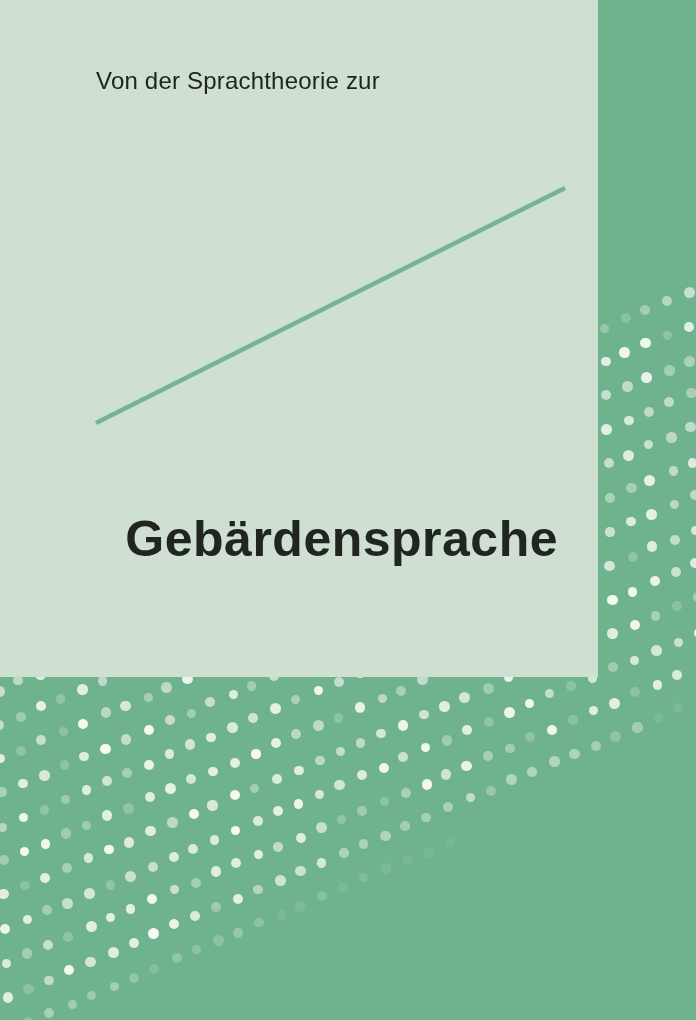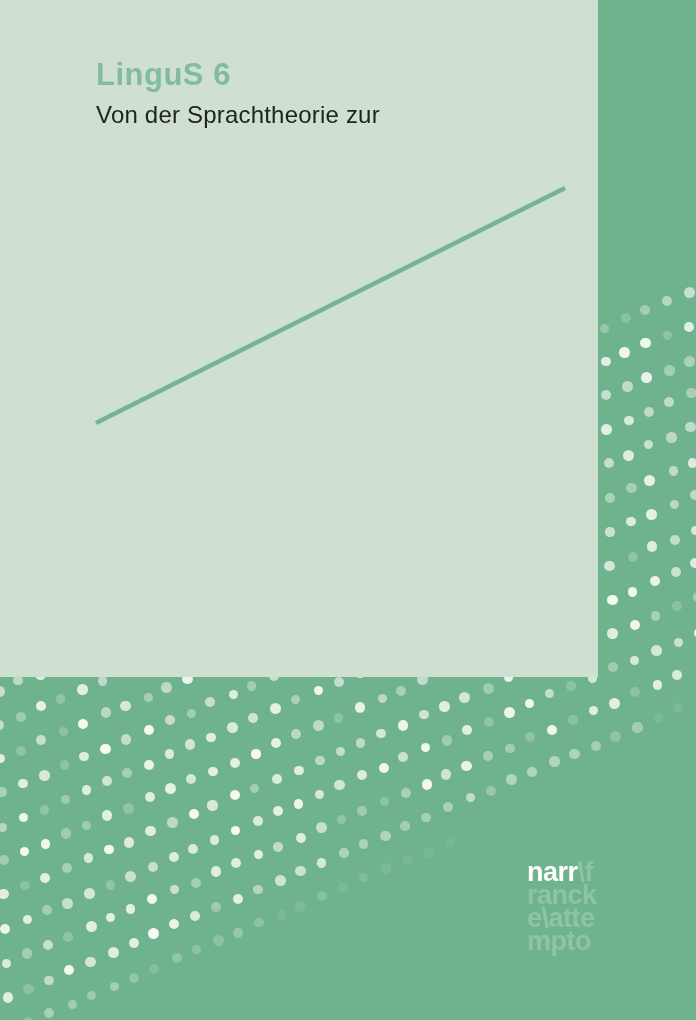--- a/index.html
+++ b/index.html
@@ -344,36 +344,30 @@
       <div class="dot" style="left: 359.25px; top: 872.974px; width: 9.20781px; height: 9.20781px; background: rgb(204, 225, 208); opacity: 0.19;"></div>
       <div class="dot" style="left: 380.826px; top: 863.489px; width: 10.3109px; height: 10.3109px; background: rgb(204, 225, 208); opacity: 0.15;"></div>
       <div class="dot" style="left: 402.211px; top: 855.374px; width: 9.45739px; height: 9.45739px; background: rgb(204, 225, 208); opacity: 0.12;"></div>
       <div class="dot" style="left: 423.356px; top: 846.973px; width: 10.6537px; height: 10.6537px; background: rgb(230, 240, 229); opacity: 0.07;"></div>
       <div class="dot" style="left: 444.893px; top: 837.18px; width: 10.2665px; height: 10.2665px; background: rgb(246, 250, 243); opacity: 0.05;"></div>
     </div>
 
   <div class="panel">
 
     <div class="series-block">
-      <div class="series-id">LinguS 6</div>
       <div class="series-subtitle-line first">Von der Sprachtheorie zur</div>
     </div>
 
     <svg class="diagonal" viewBox="0 0 598 677">
       <line x1="96" y1="423" x2="565" y2="188" style="stroke:var(--diagonal-line,#74b493);stroke-width:4.5"></line>
     </svg>
 
     <div class="authors-block">
     </div>
 
     <div class="book-title">
+      <div class="book-title-line">Gebärdensprache</div>
     </div>
 
   </div>
 
-  <div class="publisher-logo">
-    <div class="logo-line"><span class="logo-primary">narr</span><span>\f</span></div>
-    <div class="logo-line">ranck</div>
-    <div class="logo-line">e\atte</div>
-    <div class="logo-line">mpto</div>
-  </div>
 
 </div>
 
 </body></html>

